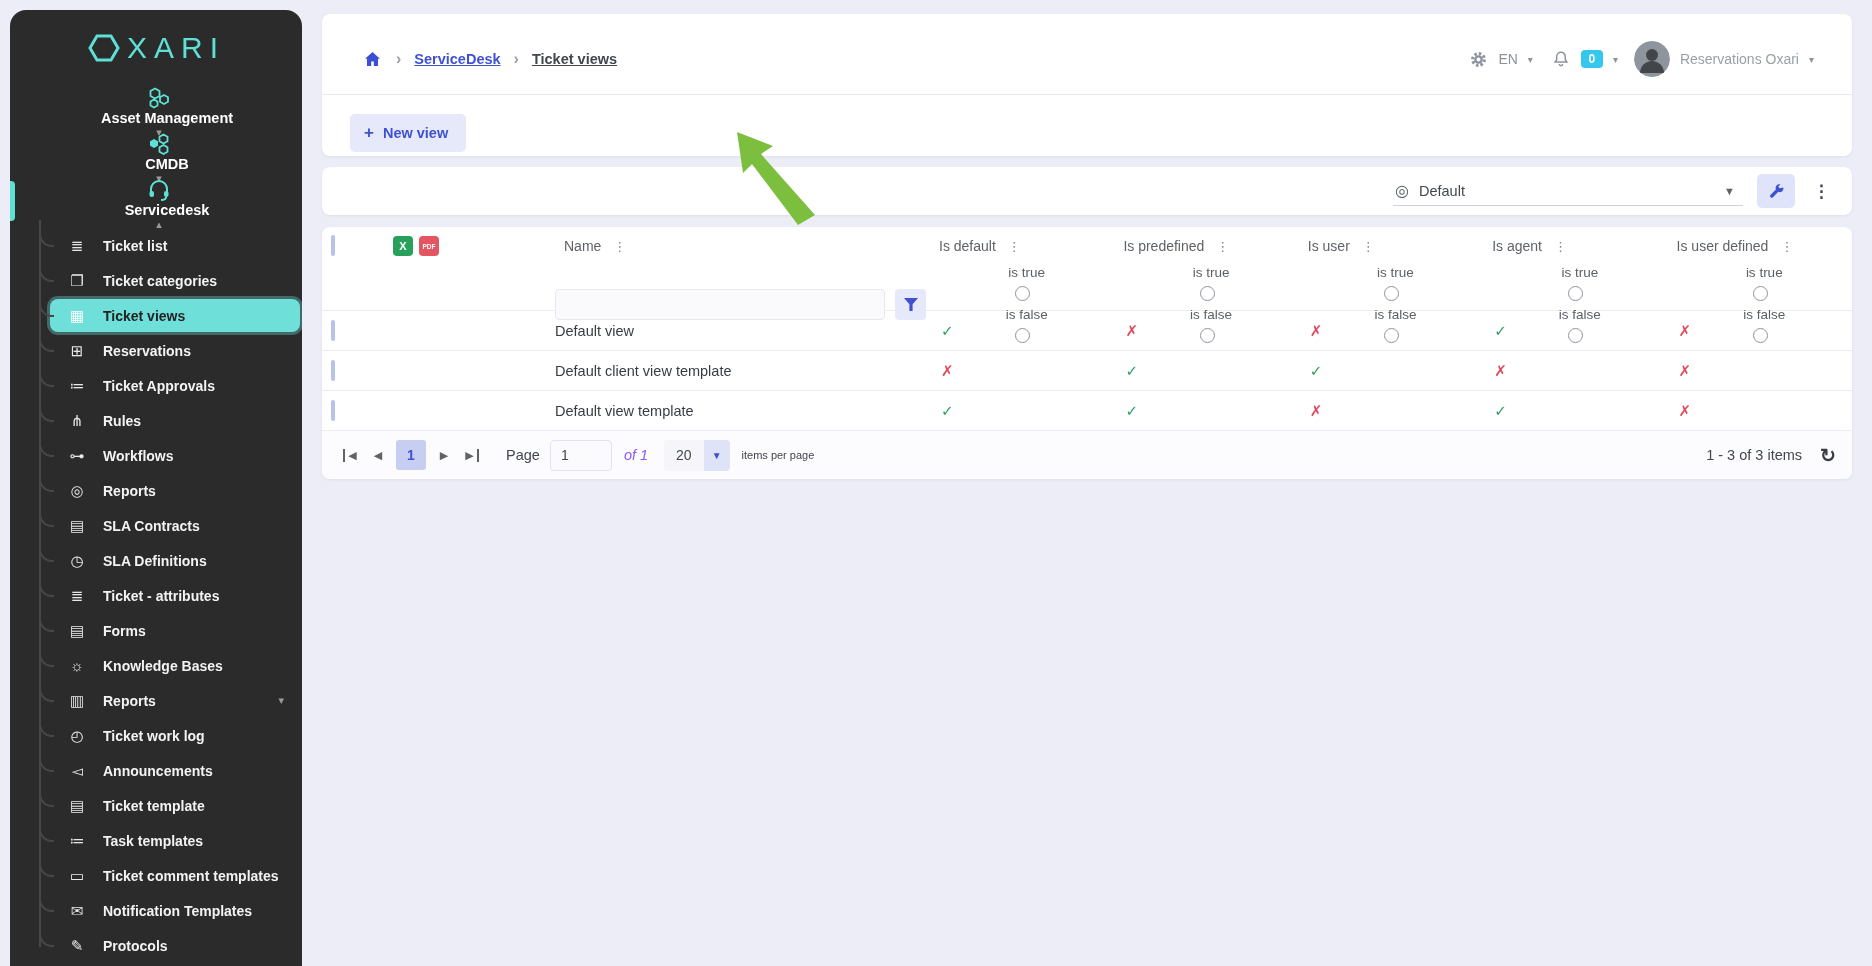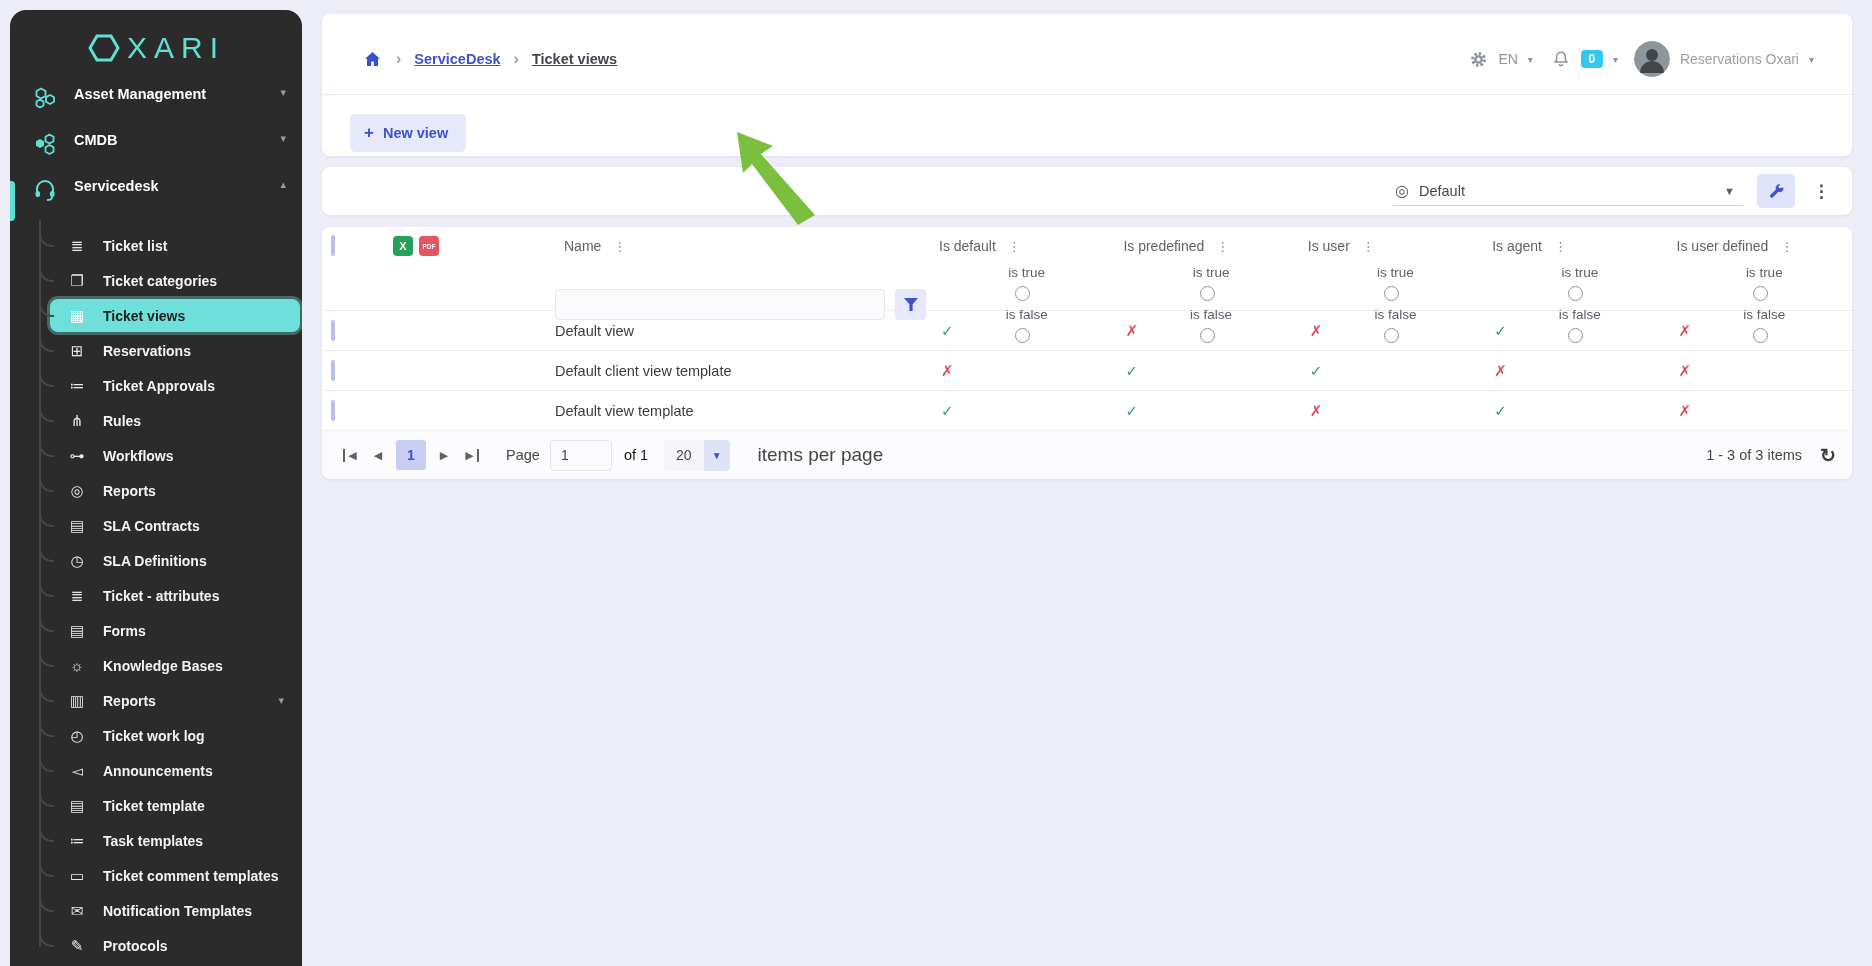--- a/index.html
+++ b/index.html
@@ -5,21 +5,21 @@
   * { margin:0; padding:0; box-sizing:border-box; }
   html,body { width:1872px; height:966px; overflow:hidden; }
   body { background:#ecedf6; font-family:"Liberation Sans","DejaVu Sans",sans-serif; color:#3c4043; position:relative; }
 
   
   .sidebar { position:absolute; left:10px; top:10px; width:292px; height:980px;
              background:#2b2b2b; border-radius:16px; overflow:hidden; }
   .logo { height:76px; display:flex; align-items:center; justify-content:center; gap:6px; }
   .logo svg { display:block; }
   .logo .logo-text { color:#5fe0d5; font-size:30px; letter-spacing:7px; font-weight:400; }
-  .top-item { display:flex; height:46px; padding:0 16px 0 22px; position:relative; cursor:pointer; }
+  .top-item { display:flex; align-items:center; height:46px; padding:0 16px 0 22px; position:relative; cursor:pointer;flex-direction:column; }
   .top-item .ticon { width:26px; display:flex; justify-content:center; }
   .top-item .tlabel { color:#fff; font-size:14.5px; font-weight:700; margin-left:16px; flex:1; }
   .top-item .chev { color:#9a9a9a; font-size:11px; }
   .top-item.active::before { content:""; position:absolute; left:0; top:3px; width:5px; height:40px;
                              background:#5fe0d5; border-radius:0 4px 4px 0; }
   .submenu { position:relative; padding:4px 0 10px 0; }
   .submenu::before { content:""; position:absolute; left:29px; top:-4px; bottom:26px; border-left:2px solid #474747; }
   .sub-item { position:relative; height:35px; display:flex; align-items:center; padding-left:40px; cursor:pointer; }
   .sub-item::before { content:""; position:absolute; left:29px; top:-6px; width:13px; height:23px;
                       border-left:2px solid #474747; border-bottom:2px solid #474747; border-bottom-left-radius:13px; }
@@ -98,25 +98,25 @@
   .pager { height:48px; display:flex; align-items:center; padding:0 16px 0 14px; background:#fcfcfe; }
   .pg-btn { background:none; border:none; color:#5f6368; font-size:11px; cursor:pointer;
             width:28px; height:28px; display:flex; align-items:center; justify-content:center; }
   .pg-bar-l { border-left:2px solid #5f6368; padding-left:3px; }
   .pg-bar-r { border-right:2px solid #5f6368; padding-right:3px; }
   .pg-num { width:30px; height:30px; background:#c7cef1; color:#3f51d1; font-size:14px; font-weight:600;
             border:none; border-radius:3px; margin:0 4px; cursor:pointer; }
   .pg-label { font-size:14.5px; color:#42464e; margin:0 10px 0 20px; }
   .pg-input { width:62px; height:31px; border:1px solid #dfe3f4; background:#fbfbfd; border-radius:4px;
               padding:0 10px; font-size:14px; color:#42464e; font-family:"Liberation Sans",sans-serif; }
-  .pg-of { font-size:14.5px; color:#0f172a; margin:0 16px 0 12px; }
+  .pg-of { font-size:14.5px; color:#8b5cf6; margin:0 16px 0 12px;font-style:italic; }
   .pg-size { display:flex; height:31px; border-radius:4px; overflow:hidden; cursor:pointer; }
   .pg-size .sz { background:#f6f6fa; color:#42464e; font-size:14px; display:flex; align-items:center; padding:0 12px; }
   .pg-size .szc { background:#dfe3f8; color:#3f51d1; font-size:10px; display:flex; align-items:center; padding:0 8px; }
-  .pg-ipp { font-size:19px; color:#42464e; margin-left:28px; }
+  .pg-ipp { font-size:11px; color:#42464e; margin-left:12px; }
   .pg-right { margin-left:auto; display:flex; align-items:center; gap:18px; }
   .pg-range { font-size:14.5px; color:#42464e; }
   .pg-refresh { background:none; border:none; font-size:19px; font-weight:700; color:#3a3e44; cursor:pointer; }
 </style>
 </head>
 <body>
 
 <div class="app">
 
   <aside class="sidebar">

